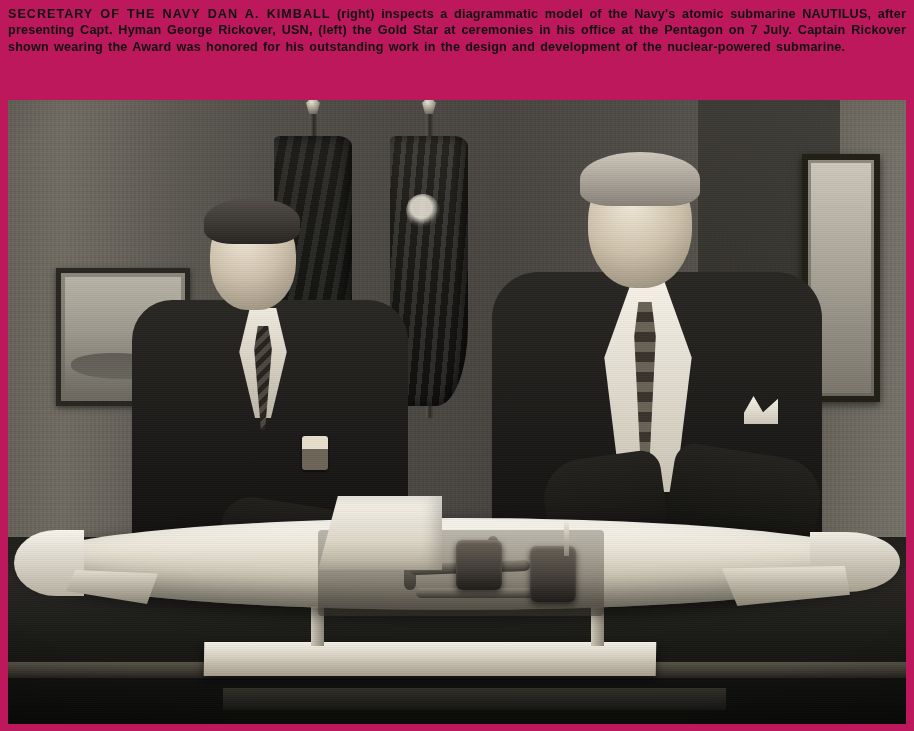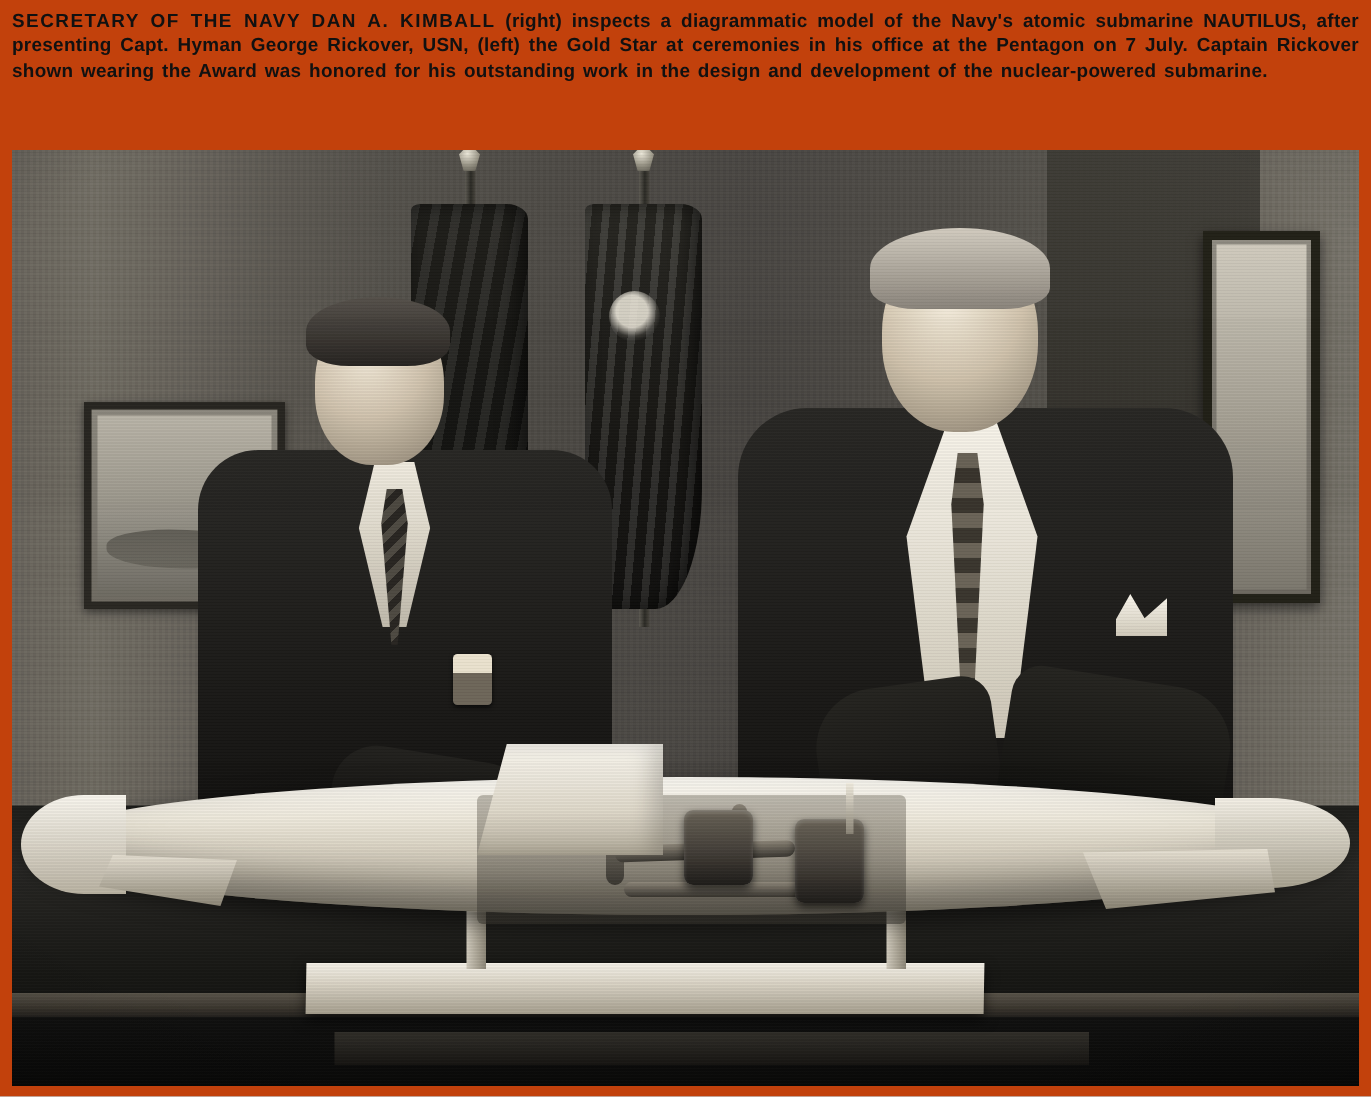--- a/index.html
+++ b/index.html
@@ -10,21 +10,21 @@
   body {
     width: 914px;
     height: 731px;
     font-family: "Liberation Sans", sans-serif;
     overflow: hidden;
   }
   .page {
     position: relative;
     width: 914px;
     height: 731px;
-    background: #c2410c;
+    background: #be185d;
   }
 
   
   .caption {
     position: absolute;
     left: 8px;
     top: 6px;
     width: 898px;
     font-size: 12.6px;
     line-height: 16.4px;

